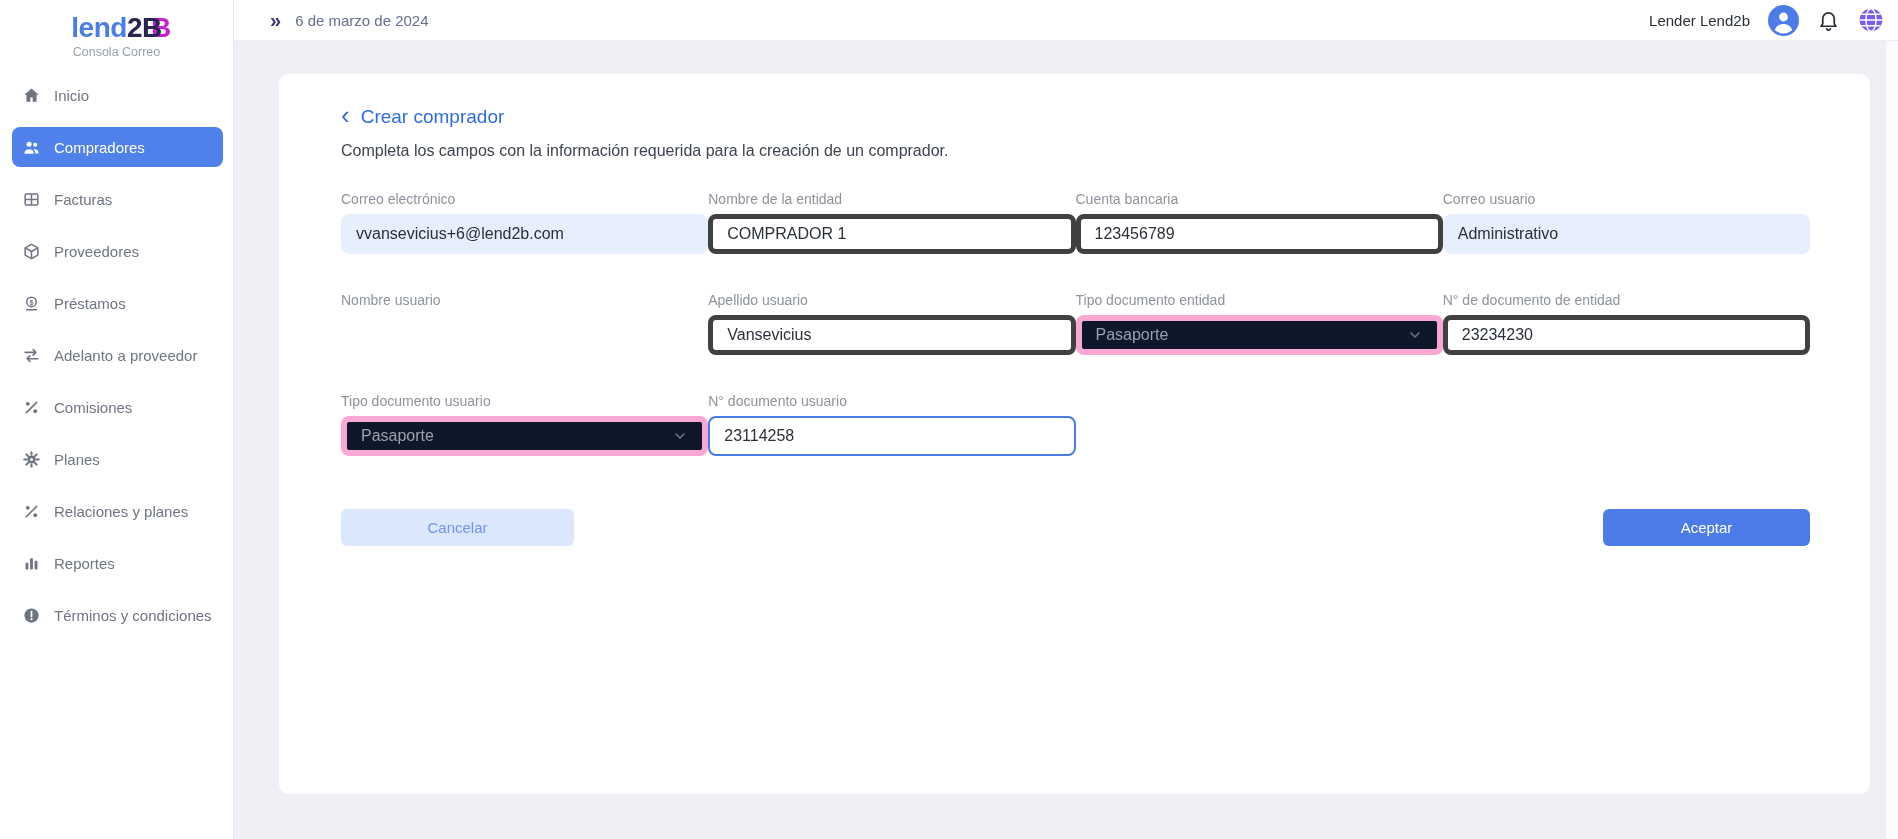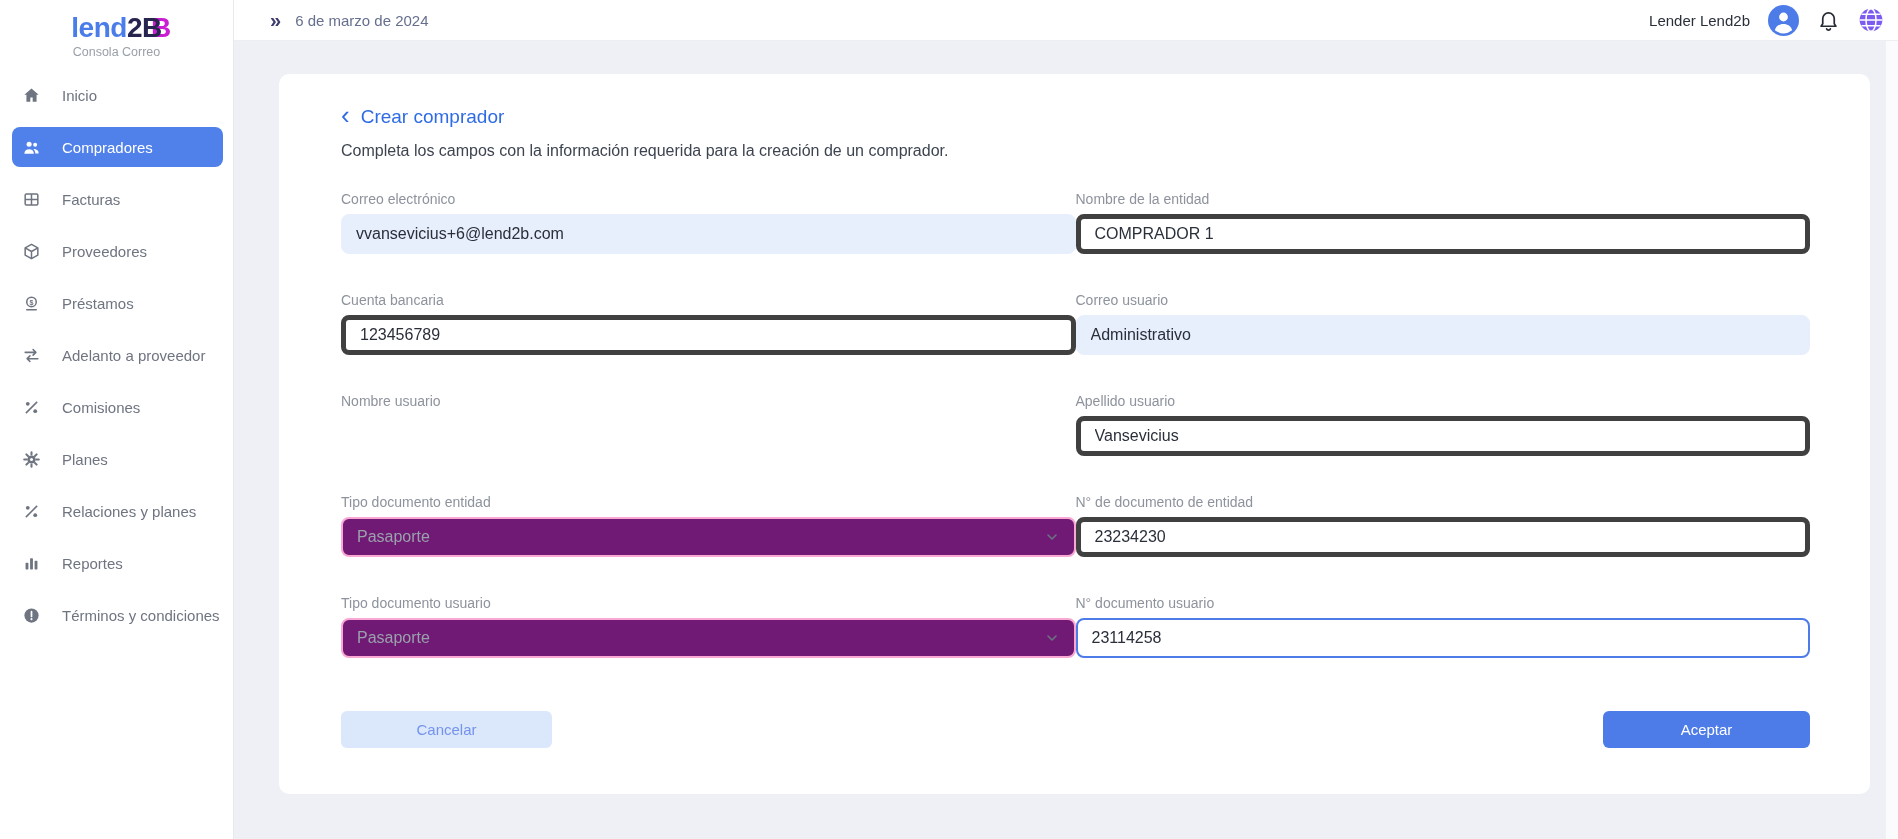--- a/index.html
+++ b/index.html
@@ -10,21 +10,21 @@
   
   .sidebar { width:234px; flex-shrink:0; background:#fff; border-right:1px solid #e7e9ee; padding-top:12px; }
   .logo-wrap { text-align:center; }
   .logo { font-size:28px; font-weight:bold; letter-spacing:-0.5px; display:inline-block; position:relative; }
   .logo .lp1 { color:#4a7cea; }
   .logo .lp2 { color:#27254f; }
   .logo .lp3 { color:#27254f; position:relative; z-index:1; }
   .logo .ghost { position:absolute; right:-9px; top:0; color:#cb1ed2; z-index:0; }
   .logo-sub { font-size:12.5px; color:#9aa0a8; margin-top:1px; text-align:center; }
   .nav { margin-top:16px; }
-  .nav-item { display:flex; align-items:center; gap:21px; height:40px; margin:0 10px 12px 12px;
+  .nav-item { display:flex; align-items:center; gap:13px; height:40px; margin:0 10px 12px 12px;
               padding-left:10px; border-radius:8px; color:#6e7480; font-size:15px; cursor:pointer; }
   .nav-item.active { background:#5080ea; color:#fff; font-weight:500; }
   .nav-icon { width:19px; height:19px; display:inline-flex; align-items:center; justify-content:center; flex-shrink:0; }
   .nav-icon svg { width:19px; height:19px; }
 
   
   .main { flex:1; display:flex; flex-direction:column; min-width:0; }
   .topbar { height:41px; flex-shrink:0; background:#fff; border-bottom:1px solid #edeef2;
             display:flex; align-items:center; justify-content:space-between; padding:0 14px 0 36px; }
   .topbar-left { display:flex; align-items:center; gap:14px; }
@@ -38,37 +38,37 @@
   .content { flex:1; padding:33px 28px 0 45px; position:relative; }
   .scroll-track { position:absolute; right:0; top:0; bottom:0; width:13px; background:#fbfbfd; border-left:1px solid #f0f1f4; }
 
   .card { background:#fff; border-radius:10px; min-height:720px; padding:32px 60px 46px 62px; }
   .card-head { display:flex; align-items:center; gap:11px; }
   .back-ic { color:#2e6be5; font-size:26px; line-height:20px; font-weight:500; cursor:pointer; transform:translateY(-2px); }
   .card-title { color:#2e6be5; font-size:19px; font-weight:500; }
   .card-desc { margin-top:14px; color:#3d4450; font-size:16px; }
 
   
-  .form-grid { margin-top:31px; display:grid; grid-template-columns:1fr 1fr; }
+  .form-grid { margin-top:31px; display:grid; grid-template-columns:1fr 1fr 1fr 1fr; }
   .field { margin-bottom:38px; }
   .field-label { font-size:14px; color:#8d929c; margin-bottom:7px; }
   .input, .select-box { width:100%; height:40px; border-radius:8px; font-size:16px; color:#2a2f3a;
             padding:0 14px; font-family:Liberation Sans, sans-serif; display:block; outline:none; }
   .input.filled { background:#e8effc; border:1px solid #e8effc; }
   .input.outline { background:#fff; border:5px solid #404040; }
   .input.focused { background:#fff; border:2px solid #4d7be8; }
-  .select-box { background:#701a75; border:2px solid #f9a8d4; display:flex; align-items:center;
+  .select-box { background:#0f172a; border:6px solid #f9a8d4; display:flex; align-items:center;
                 justify-content:space-between; cursor:pointer; }
   .select-value { color:#9aa1ac; font-size:16px; }
   .chev { width:16px; height:16px; color:#6b7280; }
 
   .btn-row { display:flex; justify-content:space-between; margin-top:15px; }
   .btn { height:37px; border:none; border-radius:6px; font-size:15px; cursor:pointer;
          font-family:"Liberation Sans", sans-serif; }
-  .btn-cancel { width:211px; background:#dbe7fb; color:#7493ee; }
+  .btn-cancel { width:233px; background:#dbe7fb; color:#7493ee; }
   .btn-accept { width:207px; background:#4d7ce8; color:#fff; }
 </style>
 </head>
 <body>
 
 <div class="app">
 
   <aside class="sidebar">
     <div class="logo-wrap">
       <div class="logo">

